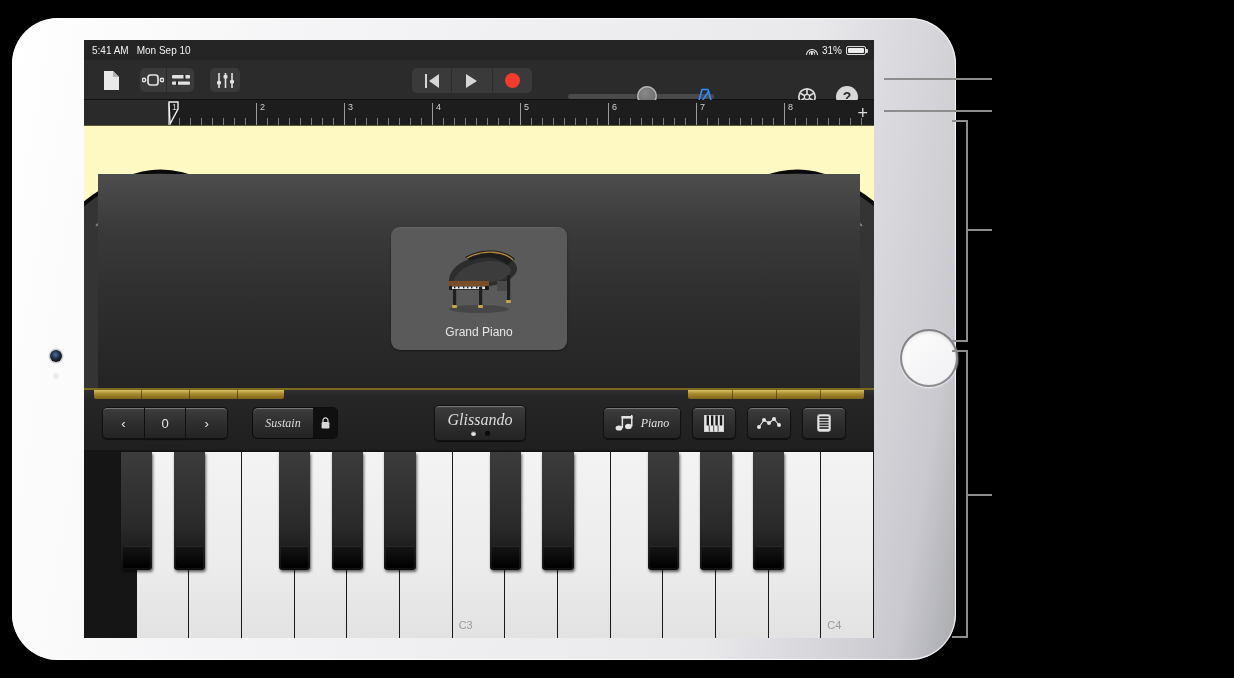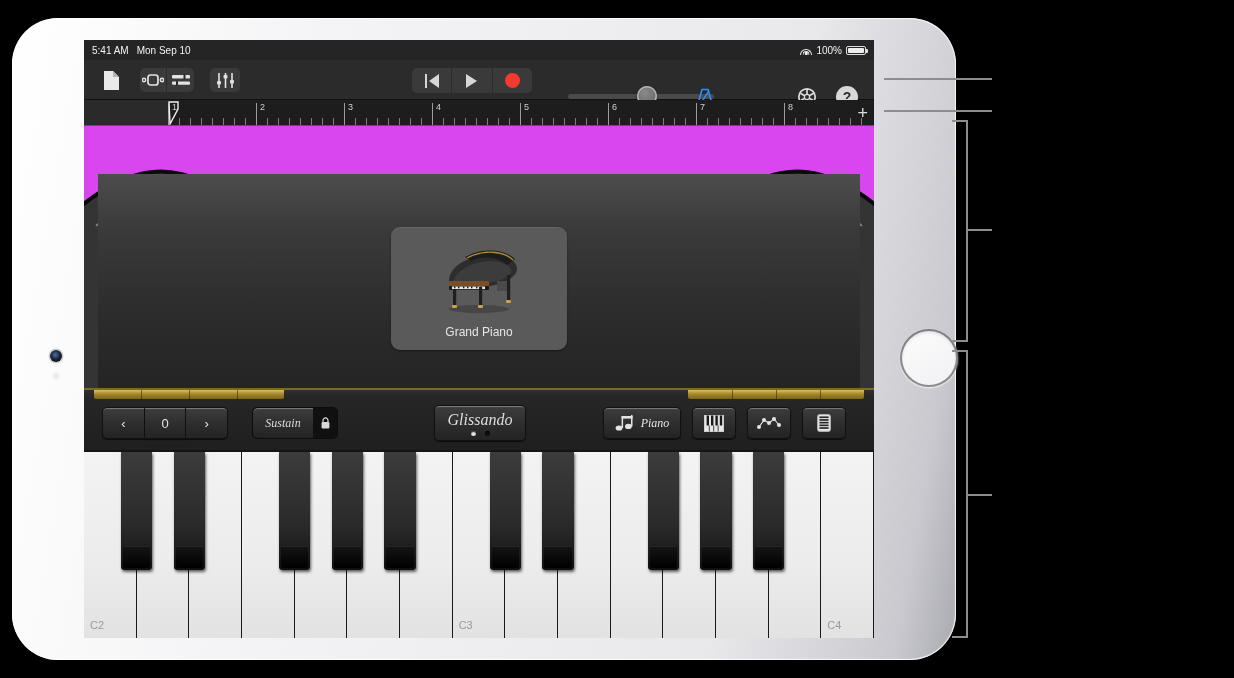--- a/index.html
+++ b/index.html
@@ -110,21 +110,21 @@
   #ruler .lead { position:absolute; left:0; top:0; width:84px; height:26px; background:#2a2a2a; }
   .bar-mark { position:absolute; top:0; height:26px; }
   .bar-mark .line { position:absolute; left:0; top:3px; width:1px; height:23px; background:#9c9c9c; }
   .bar-mark .num { position:absolute; left:4px; top:2px; font-size:9px; color:#cfcfcf; }
   .tick { position:absolute; bottom:0; width:1px; height:7px; background:#7c7c7c; }
   #playhead { position:absolute; left:84px; top:1px; width:11px; height:24px; }
   #plus-btn { position:absolute; right:6px; top:5px; color:#ddd; font-size:18px; line-height:16px; font-weight:300;}
 
   
   #instr { position:absolute; left:0; top:86px; width:834px; height:262px;
-           background:#d946ef; overflow:hidden; }
+           background:#fef9c3; overflow:hidden; }
   #lid { position:absolute; left:-10px; top:8px; width:810px; height:270px; }
   #piano-body { position:absolute; left:14px; top:48px; width:762px; height:214px;
                 background: linear-gradient(180deg,#4d4d4d 0%, #3a3a3a 26%, #2d2d2d 62%, #242424 100%); }
   #instr-card { position:absolute; left:307px; top:101px; width:176px; height:123px;
                 background:#5a5a5a; border-radius:9px;
                 box-shadow: 0 1px 2px rgba(0,0,0,.45), inset 0 1px 0 rgba(255,255,255,.07); }
   #instr-card .label { position:absolute; bottom:11px; left:0; right:0; text-align:center;
                        color:#e6e6e6; font-size:12px; }
   #piano-art { position:absolute; left:50%; top:14px; transform:translateX(-50%); width:96px; height:74px; }
 
@@ -205,21 +205,21 @@
       <div class="left">
         <span>5:41 AM</span>
         <span>Mon Sep 10</span>
       </div>
       <div class="right">
         <span class="wifi">
             <i></i>
             <i></i>
             <i></i>
           </span>
-        <span>100%</span>
+        <span>31%</span>
         <span class="battery">
             <i></i>
           </span>
       </div>
     </div>
 
     <div id="toolbar">
 
       <div class="tb-btn" id="tb-doc">
         <svg width="17" height="21" viewBox="0 0 17 21">
@@ -529,23 +529,20 @@
             <rect x="2.4" y="5.1" width="9.2" height="1.7"></rect>
             <rect x="2.4" y="7.8" width="9.2" height="1.7"></rect>
             <rect x="2.4" y="10.5" width="9.2" height="1.7"></rect>
             <rect x="2.4" y="13.2" width="9.2" height="1.7"></rect>
           </g>
         </svg>
       </div>
     </div>
 
     <div id="keyboard">
-        <div class="wkey" style="left: 0px; width: 52.6667px;">
-          <span class="note">C2</span>
-        </div>
         <div class="wkey" style="left: 52.6667px; width: 52.6667px;"></div>
         <div class="wkey" style="left: 105.333px; width: 52.6667px;"></div>
         <div class="wkey" style="left: 158px; width: 52.6667px;"></div>
         <div class="wkey" style="left: 210.667px; width: 52.6667px;"></div>
         <div class="wkey" style="left: 263.333px; width: 52.6667px;"></div>
         <div class="wkey" style="left: 316px; width: 52.6667px;"></div>
         <div class="wkey" style="left: 368.667px; width: 52.6667px;">
           <span class="note">C3</span>
         </div>
         <div class="wkey" style="left: 421.333px; width: 52.6667px;"></div>

